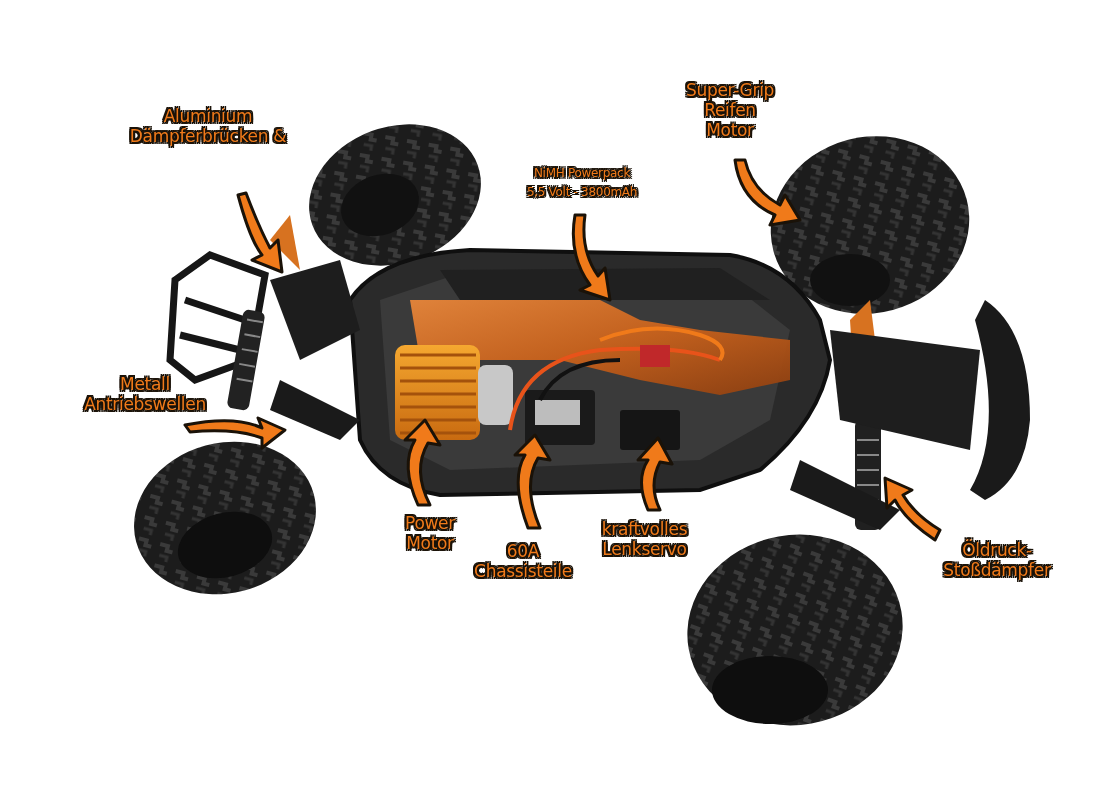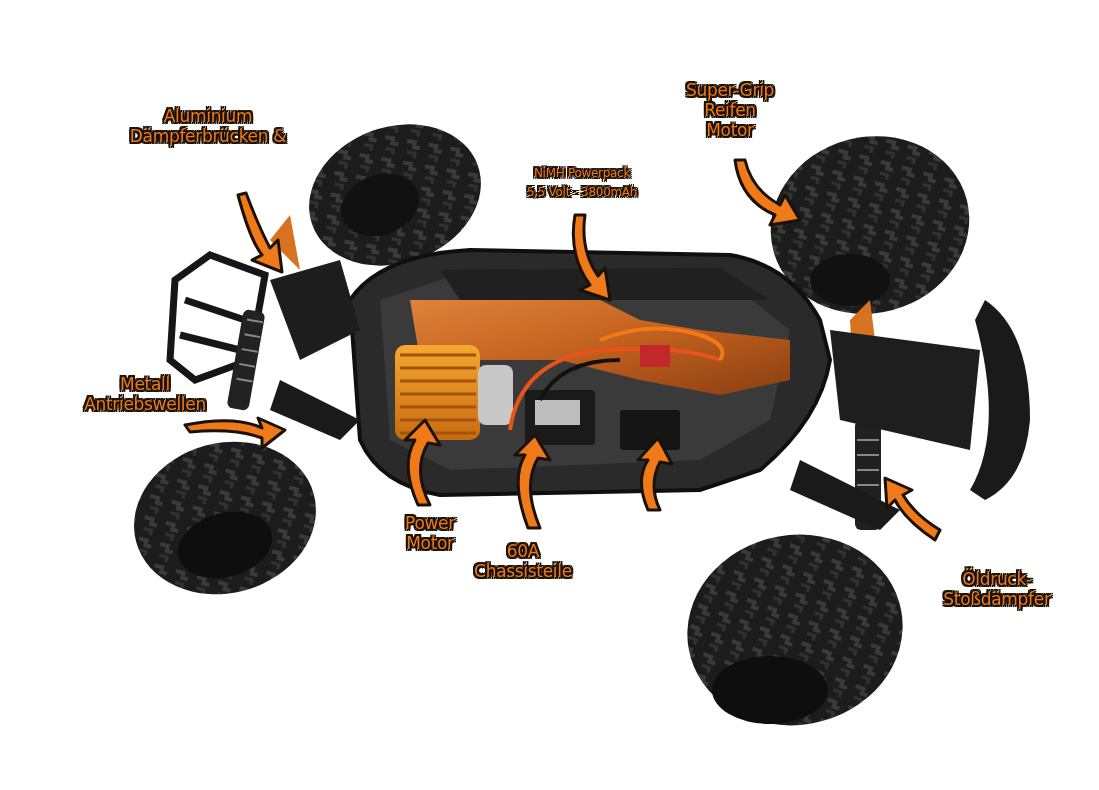--- a/index.html
+++ b/index.html
@@ -148,18 +148,22 @@
   <div class="label" style="left:385px;top:513px;width:90px;">
     <span>Power</span>
     <span>Motor</span>
   </div>
 
   <div class="label" style="left:448px;top:541px;width:150px;">
     <span>60A</span>
     <span>Chassisteile</span>
   </div>
 
+  <div class="label" style="left:582px;top:519px;width:125px;">
+    <span>kraftvolles</span>
+    <span>Lenkservo</span>
+  </div>
 
-  <div class="label" style="left:912px;top:540px;width:170px;margin-top:29px;">
+  <div class="label" style="left:912px;top:540px;width:170px;">
     <span>Öldruck-</span>
     <span>Stoßdämpfer</span>
   </div>
 </div>
 
 </body></html>

